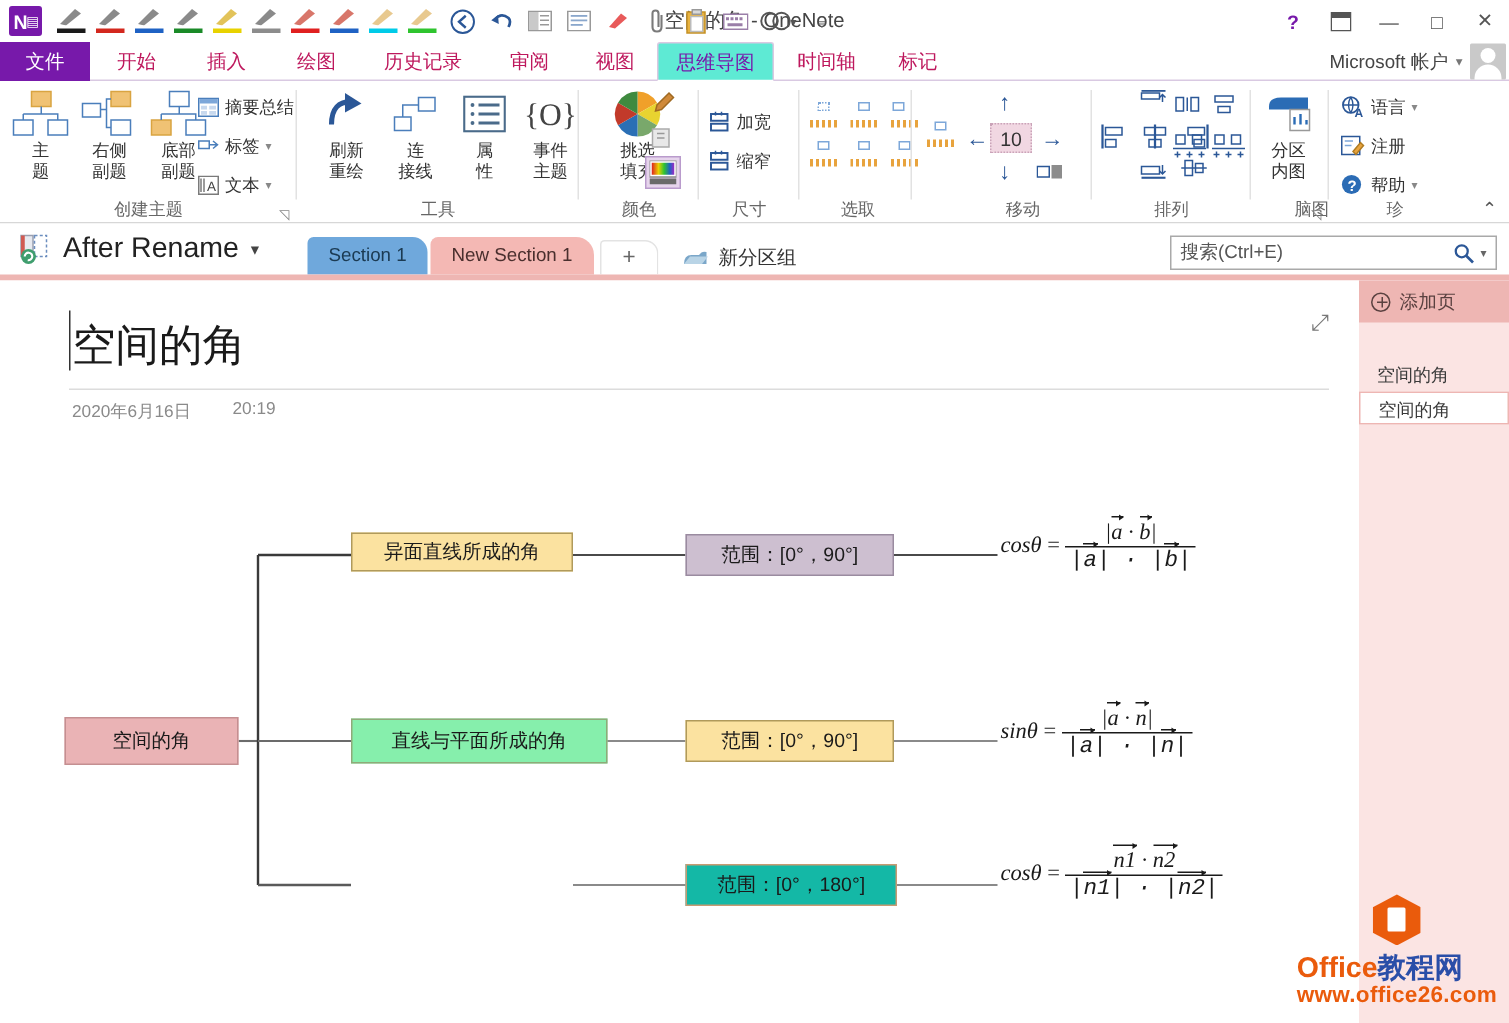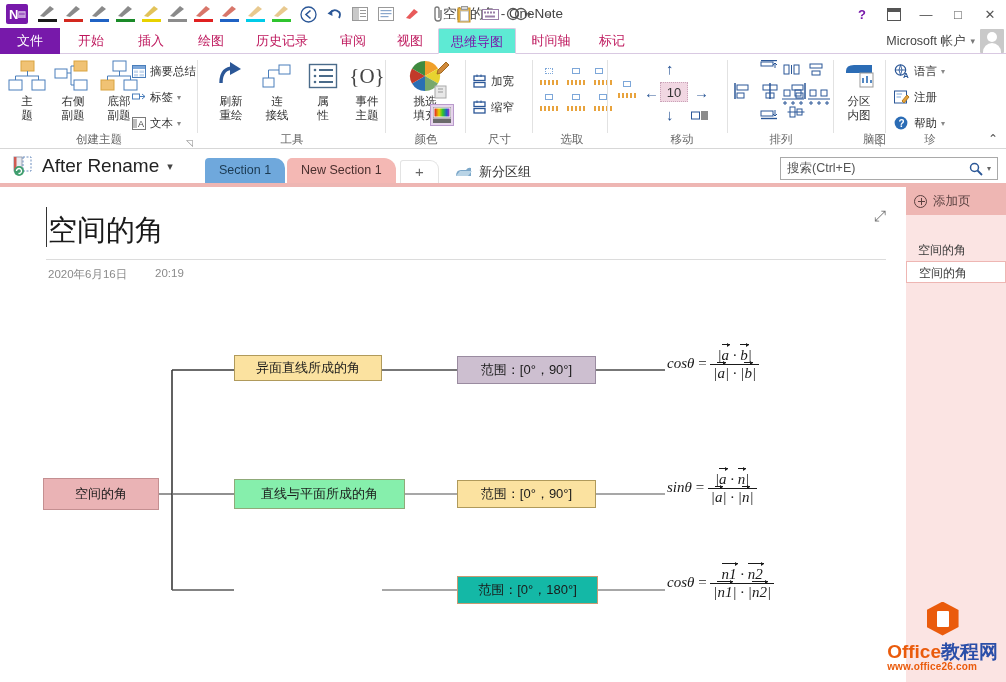--- a/index.html
+++ b/index.html
@@ -68,21 +68,21 @@
   .pagedate{position:absolute;left:48px;top:80px;font-size:11.5px;color:#8a8a8a;}
   .pagetime{position:absolute;left:155px;top:80px;font-size:11.5px;color:#8a8a8a;}
   .expandico{position:absolute;right:20px;top:20px;font-size:15px;color:#777;}
 
   
   .mm{position:absolute;left:0;top:0;width:906px;height:495px;}
   .node{position:absolute;display:flex;align-items:center;justify-content:center;font-size:13px;color:#1a1a1a;border:1px solid #a9a9a9;}
   .fml{position:absolute;font-family:"Liberation Serif","DejaVu Serif",serif;font-style:italic;color:#1a1a1a;white-space:nowrap;}
   .frac{display:inline-block;vertical-align:middle;text-align:center;}
   .frac .num{display:block;padding:0 3px;border-bottom:1.2px solid #1a1a1a;}
-  .frac .den{display:block;padding:0 3px;}
+  .frac .den{display:block;padding:0 3px;font-family:Liberation Mono, monospace;}
   .vec{position:relative;display:inline-block;}
   .vec::after{content:"";position:absolute;left:0;right:-1px;top:-3px;height:1px;background:#1a1a1a;}
   .vec::before{content:"";position:absolute;right:-1px;top:-4.5px;width:0;height:0;border-left:3px solid #1a1a1a;border-top:2px solid transparent;border-bottom:2px solid transparent;}
 
   
   .rpanel{position:absolute;left:906px;top:187px;width:100px;height:495px;background:#fbe4e3;}
   .addpage{position:absolute;left:0;top:0;width:100px;height:28px;display:flex;align-items:center;gap:6px;padding-left:8px;font-size:12.5px;color:#5a4140;background:#eeb6b3;}
   .plusc{width:13px;height:13px;border:1.3px solid #5a4140;border-radius:50%;position:relative;}
   .plusc::before,.plusc::after{content:"";position:absolute;background:#5a4140;}
   .plusc::before{left:2.5px;top:5.5px;width:7px;height:1.3px;}
@@ -90,21 +90,21 @@
   .pgitem{position:absolute;left:0;width:100px;height:22px;line-height:22px;padding-left:12px;font-size:12px;color:#3a3a3a;}
   .pgitem.sel{background:#fff;border:1px solid #eeb6b3;}
 
   
   .wm{position:absolute;right:8px;bottom:10px;display:flex;align-items:center;gap:6px;flex-direction:column;}
   .wmhex{width:32px;height:34px;background:#ea5b0c;clip-path:polygon(50% 0,100% 25%,100% 75%,50% 100%,0 75%,0 25%);display:flex;align-items:center;justify-content:center;}
   .wmhex i{width:12px;height:16px;background:#fff;display:block;border-radius:1px;}
   .wmtxt{line-height:1.05;}
   .wmtxt .l1{font-size:19px;font-weight:bold;color:#2a4ea8;}
   .wmtxt .l1 b{color:#ea5b0c;font-weight:bold;}
-  .wmtxt .l2{font-size:10px;font-weight:bold;color:#ea5b0c;letter-spacing:0.2px;}
+  .wmtxt .l2{font-size:15px;font-weight:bold;color:#ea5b0c;letter-spacing:0.2px;}
 </style>
 </head>
 <body>
 
 <div class="titlebar">
   <div class="titletext">空间的角 - OneNote</div>
 
   <div class="qat">
     <div class="onlogo">N<span style="font-size:9px">▤</span></div>
 

